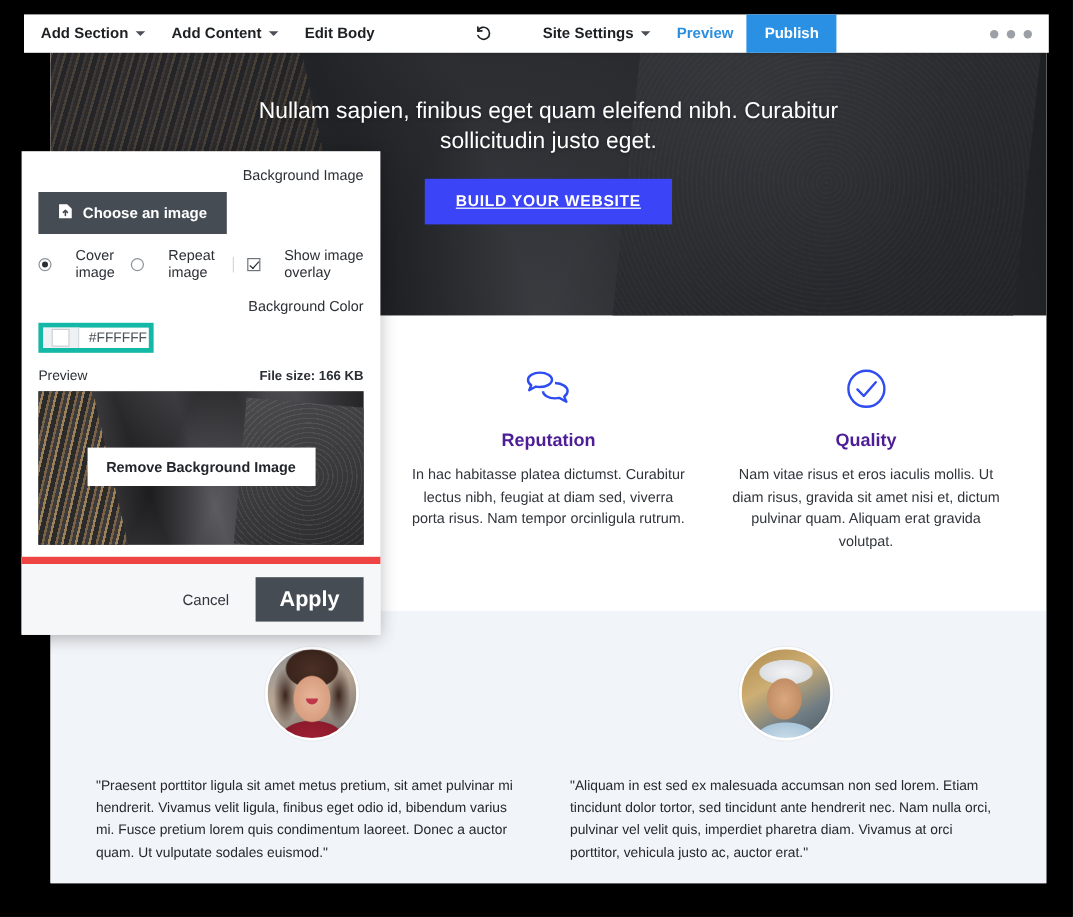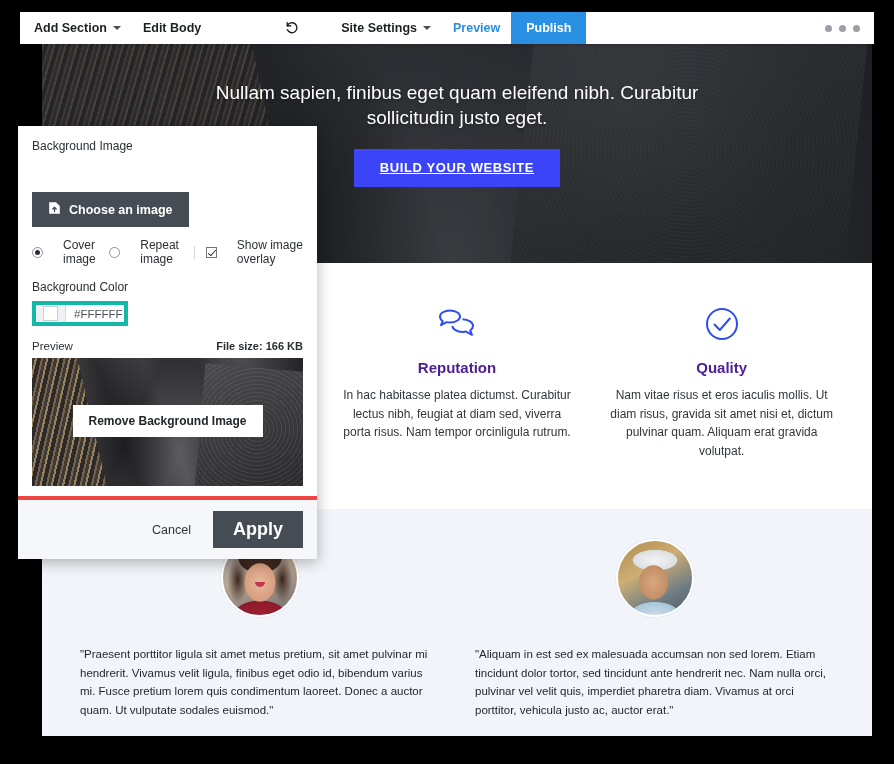--- a/index.html
+++ b/index.html
@@ -251,35 +251,35 @@
     color: #7b8187;
     cursor: pointer;
     line-height: 1;
     padding: 0 2px;
   }
   .modal-body { padding: 13px 14px 10px 14px; }
   .field-label {
     font-size: 12px;
     color: #2b2f34;
     margin-bottom: 7px;
+    text-align: right;
   }
   .btn-choose {
     display: inline-flex;
     align-items: center;
     gap: 8px;
     background: #454c54;
     color: #ffffff;
     font-size: 12.5px;
     font-weight: bold;
     border: none;
     padding: 9px 16px;
     cursor: pointer;
     font-family: inherit;
     margin-bottom: 11px;
-    margin-top: 32px;
   }
   .opt-row {
     display: flex; align-items: center;
     gap: 8px;
     margin-bottom: 14px;
     font-size: 12px;
   }
   .opt { display: flex; align-items: center; gap: 20px; cursor: pointer; }
   .radio {
     width: 11px; height: 11px;
@@ -392,21 +392,21 @@
     font-family: inherit;
     white-space: nowrap;
     z-index: 2;
   }
   .modal-foot {
     display: flex;
     align-items: center;
     justify-content: flex-end;
     gap: 16px;
     background: #f5f7f8;
-    border-top: 4px solid #ef4444;
+    border-top: 6px solid #ef4444;
     padding: 11px 14px;
   }
   .btn-cancel {
     background: none;
     border: none;
     font-size: 12.5px;
     color: #31363c;
     cursor: pointer;
     font-family: inherit;
   }
@@ -492,20 +492,24 @@
   </section>
 </div>
 
 <div id="toolbar">
 
   <div class="tb-item">
     <span>Add Section</span>
     <span class="caret"></span>
   </div>
 
+  <div class="tb-item">
+    <span>Add Content</span>
+    <span class="caret"></span>
+  </div>
 
   <div class="tb-item">
     <span>Edit Body</span>
   </div>
 
   <div class="tb-spacer"></div>
 
   <div class="tb-undo">
     <svg width="14" height="14" viewBox="0 0 14 14" fill="none" stroke="#1d2023" stroke-width="1.4" stroke-linecap="round">
       <path d="M2.4 4.6 A5 5 0 1 1 2.3 8.6"></path>

